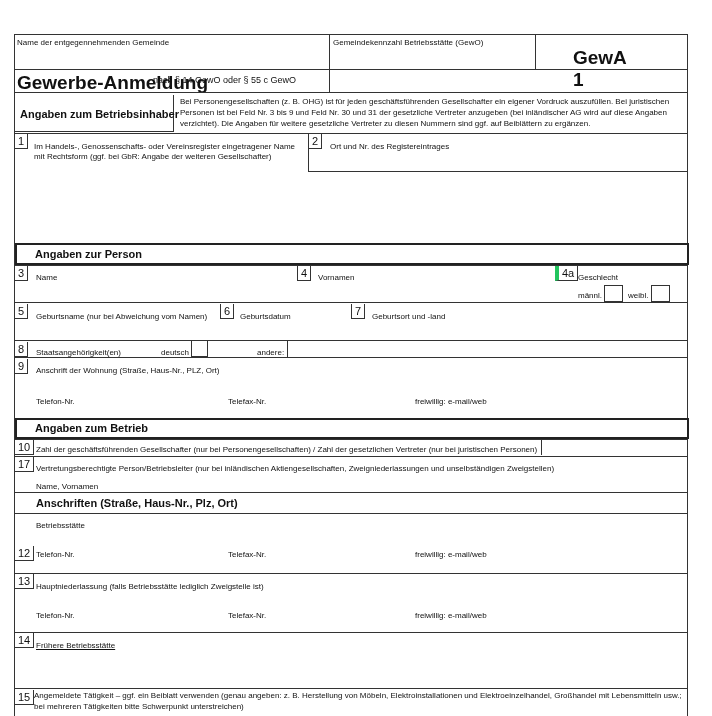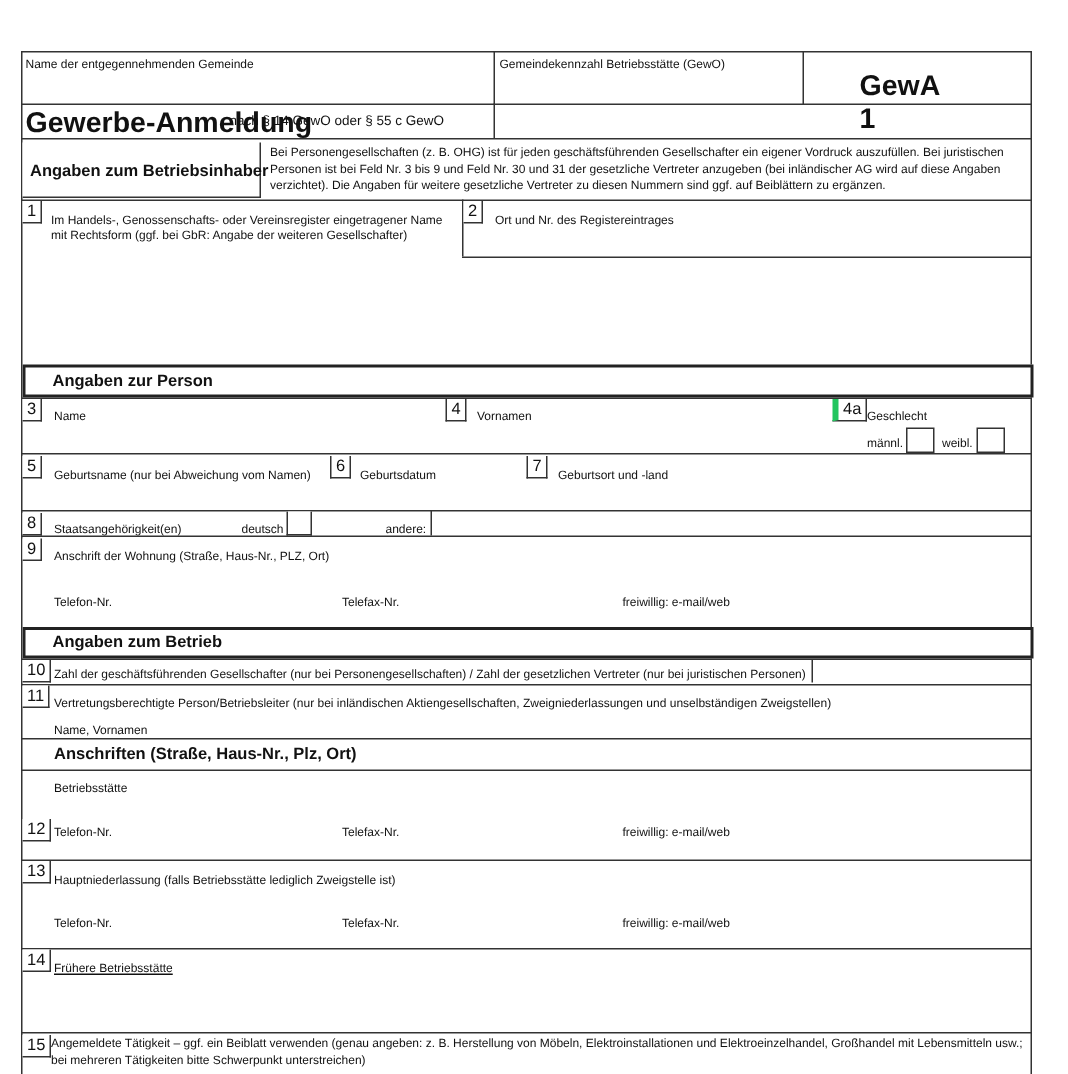--- a/index.html
+++ b/index.html
@@ -101,21 +101,21 @@
 
   <div class="sectbox" style="left:15px; top:418px; width:670px; height:17px;"></div>
   <div class="sect" style="left:35px; top:421px;">Angaben zum Betrieb</div>
 
   <div class="hl" style="left:14px; top:439px; width:674px;"></div>
   <div class="num" style="left:15px; top:440px;">10</div>
   <div class="t" style="left:36px; top:445px;">Zahl der geschäftsführenden Gesellschafter (nur bei Personengesellschaften) / Zahl der gesetzlichen Vertreter (nur bei juristischen Personen)</div>
   <div class="box" style="left:541px; top:440px; width:30px; height:15px; border-top:none; border-bottom:none; border-right:none;"></div>
   <div class="hl" style="left:14px; top:456px; width:674px;"></div>
 
-  <div class="num" style="left:15px; top:457px;">11</div>
+  <div class="num" style="left:15px; top:457px;">17</div>
   <div class="t" style="left:36px; top:464px;">Vertretungsberechtigte Person/Betriebsleiter (nur bei inländischen Aktiengesellschaften, Zweigniederlassungen und unselbständigen Zweigstellen)</div>
   <div class="t" style="left:36px; top:482px;">Name, Vornamen</div>
   <div class="field" style="left:100px; top:478px; width:580px; height:14px;"></div>
   <div class="hl" style="left:14px; top:492px; width:674px;"></div>
 
   <div class="sect" style="left:36px; top:496px;">Anschriften (Straße, Haus-Nr., Plz, Ort)</div>
   <div class="hl" style="left:14px; top:513px; width:674px;"></div>
 
   <div class="num" style="left:15px; top:514px;margin-top:32px;">12</div>
   <div class="t" style="left:36px; top:521px;">Betriebsstätte</div>

